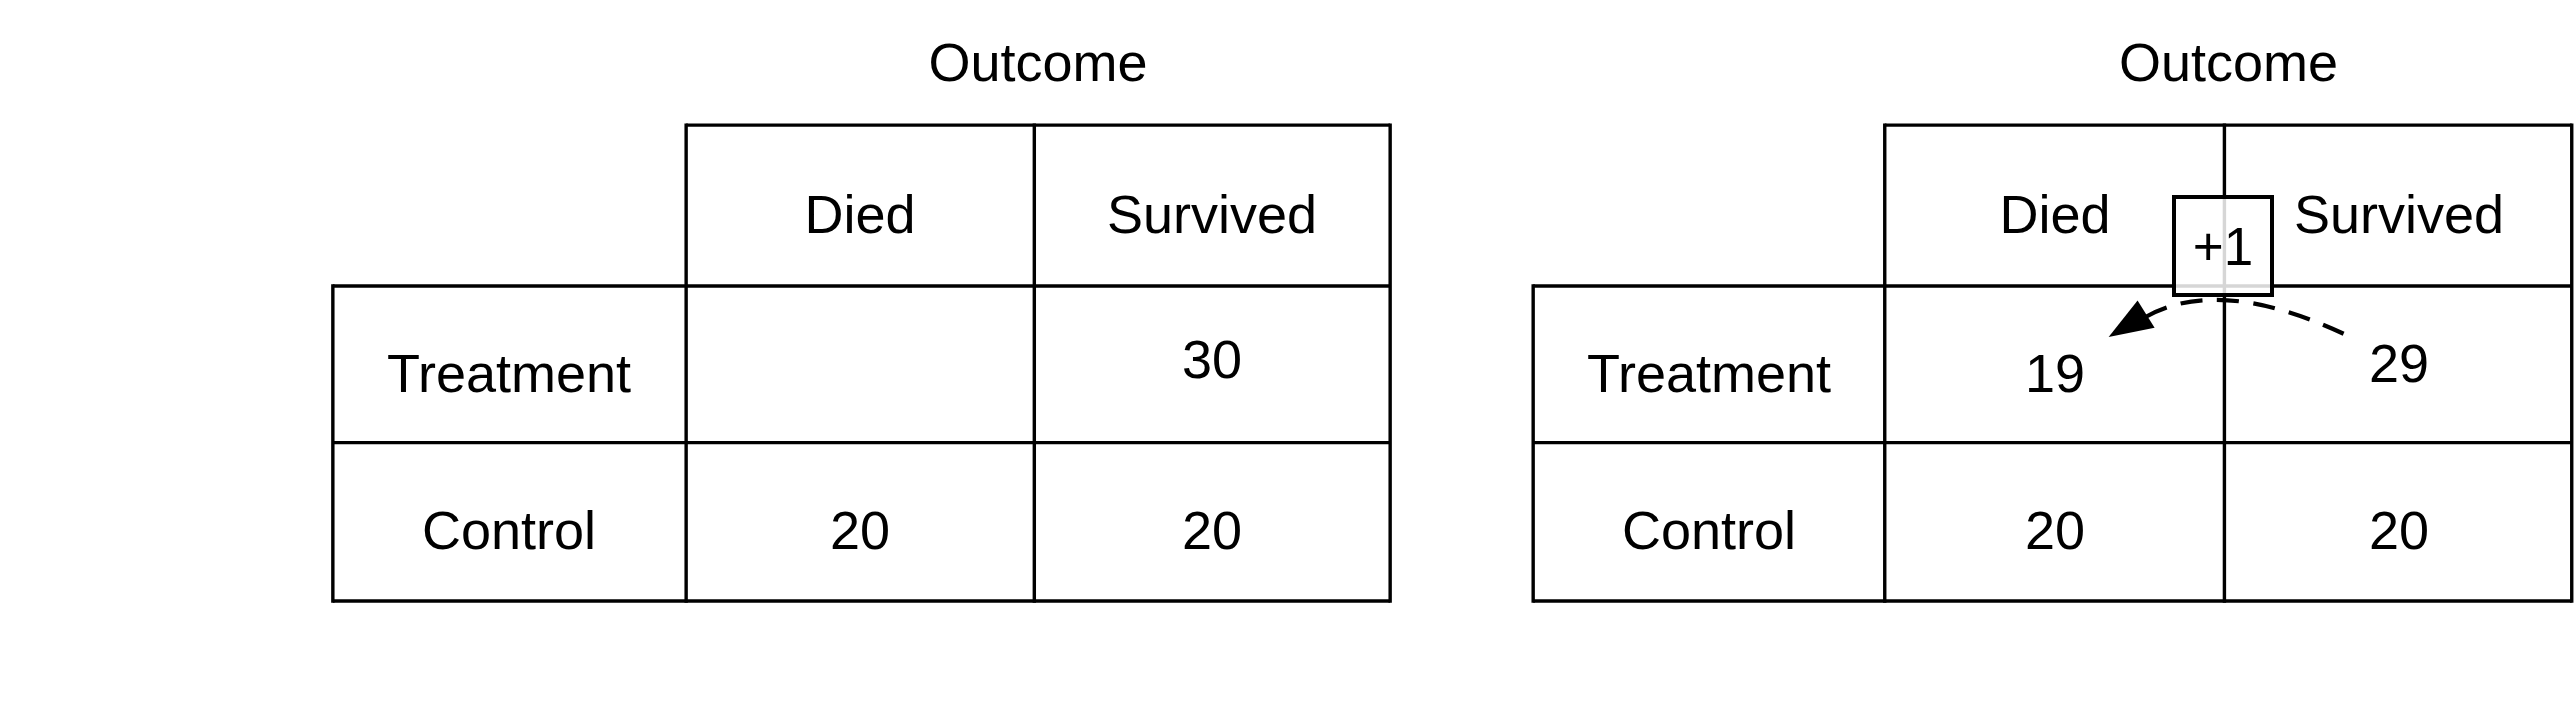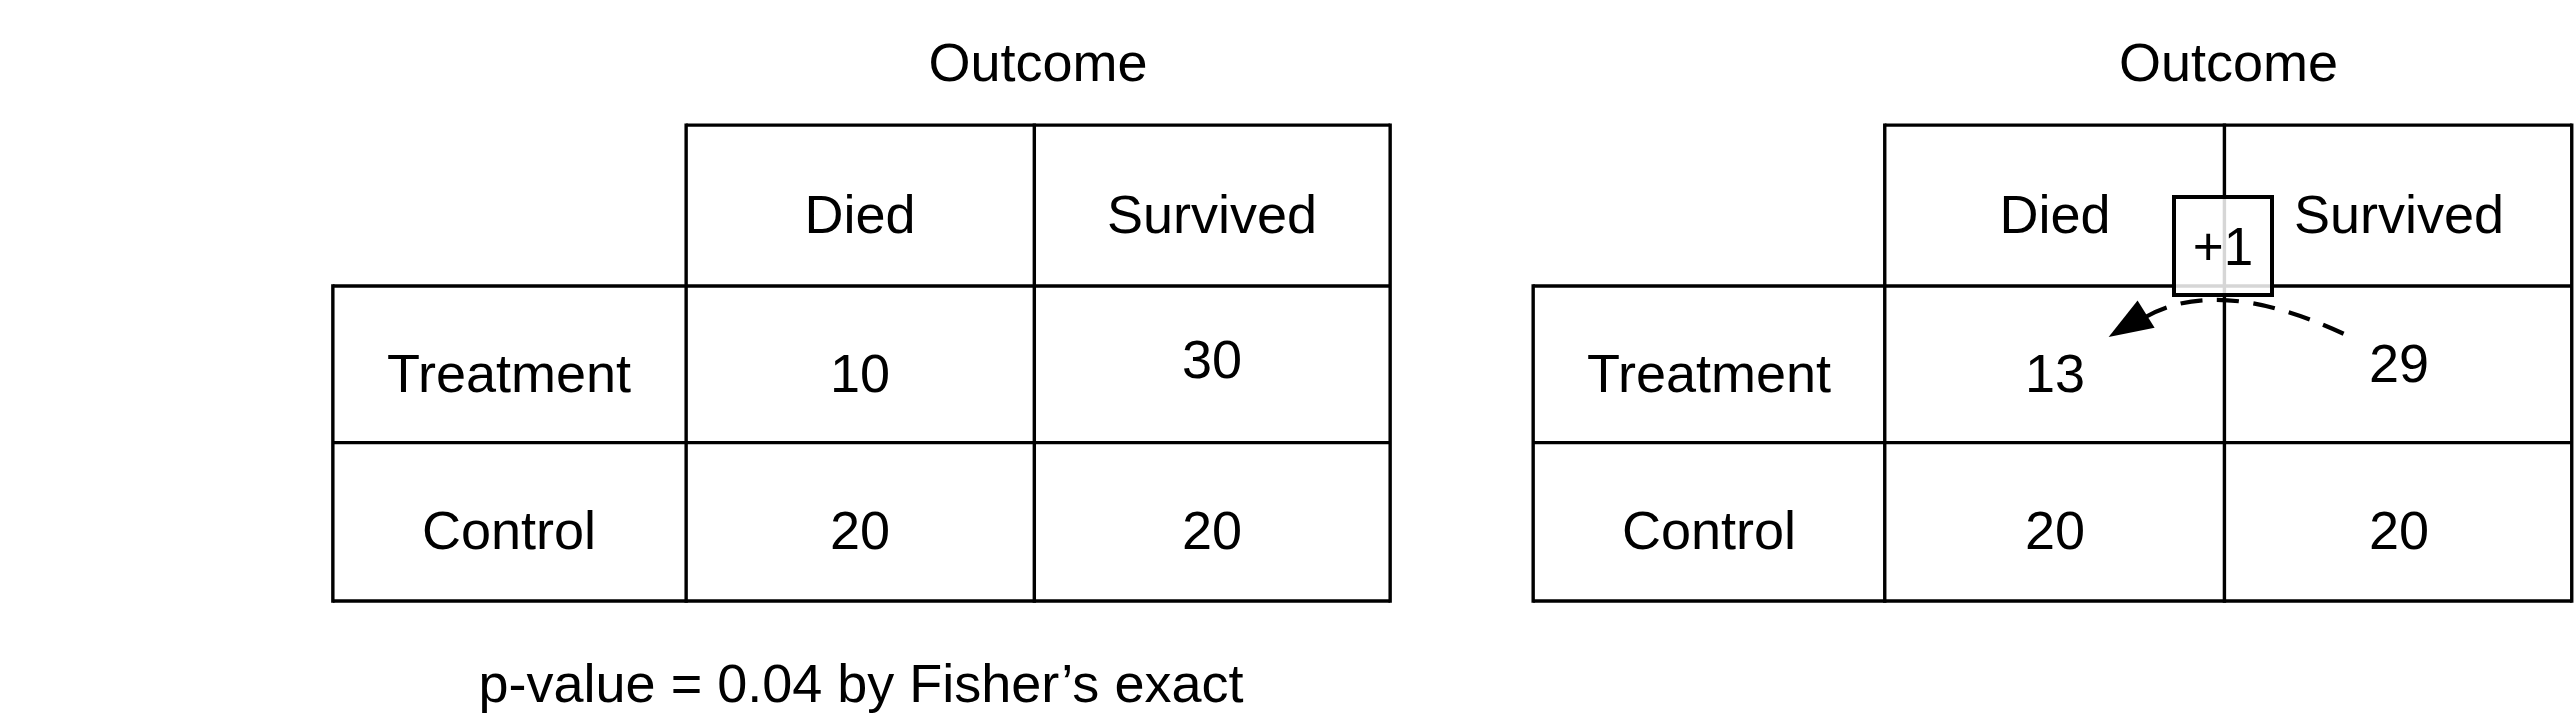--- a/index.html
+++ b/index.html
@@ -92,32 +92,30 @@
     <path d="M 2752 392 Q 2601 322 2515 375" fill="none" stroke-width="5" stroke-dasharray="26 17"></path>
     <polygon points="2476,396 2510,353 2530,385" fill="#000000" stroke="none"></polygon>
   </svg>
 
   <div class="layer text-layer">
 
     <div class="cell" style="left:686px;  top:22px;  width:704px; height:63px;">Outcome</div>
     <div class="cell" style="left:686px;  top:125px; width:348px; height:161px;">Died</div>
     <div class="cell" style="left:1034px; top:125px; width:356px; height:161px;">Survived</div>
     <div class="cell" style="left:332px;  top:286px; width:354px; height:157px;">Treatment</div>
-    <div class="cell" style="left:686px;  top:286px; width:348px; height:157px;">10</div>
     <div class="cell" style="left:1034px; top:286px; width:356px; height:129px;border-radius:13px;">30</div>
     <div class="cell" style="left:332px;  top:443px; width:354px; height:158px;">Control</div>
     <div class="cell" style="left:686px;  top:443px; width:348px; height:158px;">20</div>
     <div class="cell" style="left:1034px; top:443px; width:356px; height:158px;">20</div>
-    <div class="cell" style="left:332px;  top:632px; width:1058px; height:85px;">p-value = 0.04 by Fisher’s exact</div>
 
     <div class="cell" style="left:1885px; top:22px;  width:687px; height:63px;">Outcome</div>
     <div class="cell" style="left:1885px; top:125px; width:340px; height:161px;">Died</div>
     <div class="cell" style="left:2225px; top:125px; width:348px; height:161px;">Survived</div>
     <div class="cell" style="left:1533px; top:286px; width:352px; height:157px;">Treatment</div>
-    <div class="cell" style="left:1885px; top:286px; width:340px; height:157px;">13</div>
+    <div class="cell" style="left:1885px; top:286px; width:340px; height:157px;">19</div>
     <div class="cell" style="left:2225px; top:286px; width:348px; height:137px;">29</div>
     <div class="cell" style="left:1533px; top:443px; width:352px; height:158px;">Control</div>
     <div class="cell" style="left:1885px; top:443px; width:340px; height:158px;">20</div>
     <div class="cell" style="left:2225px; top:443px; width:348px; height:158px;">20</div>
 
   </div>
 </div>
 
 
 </body></html>

